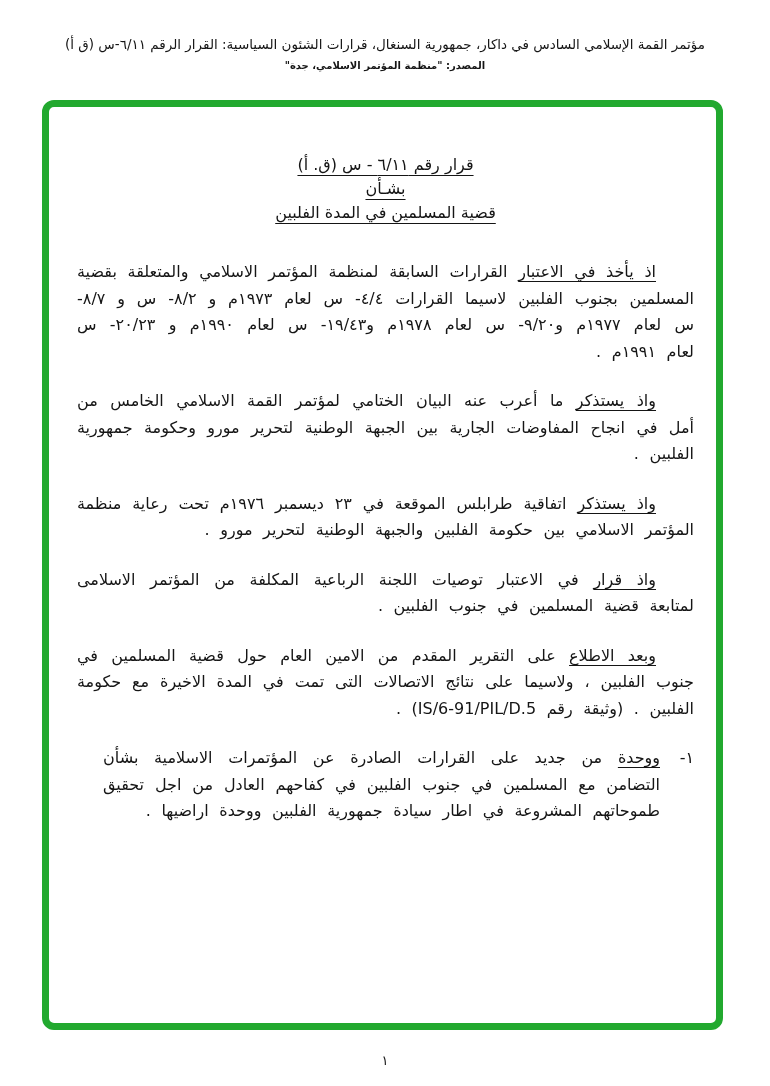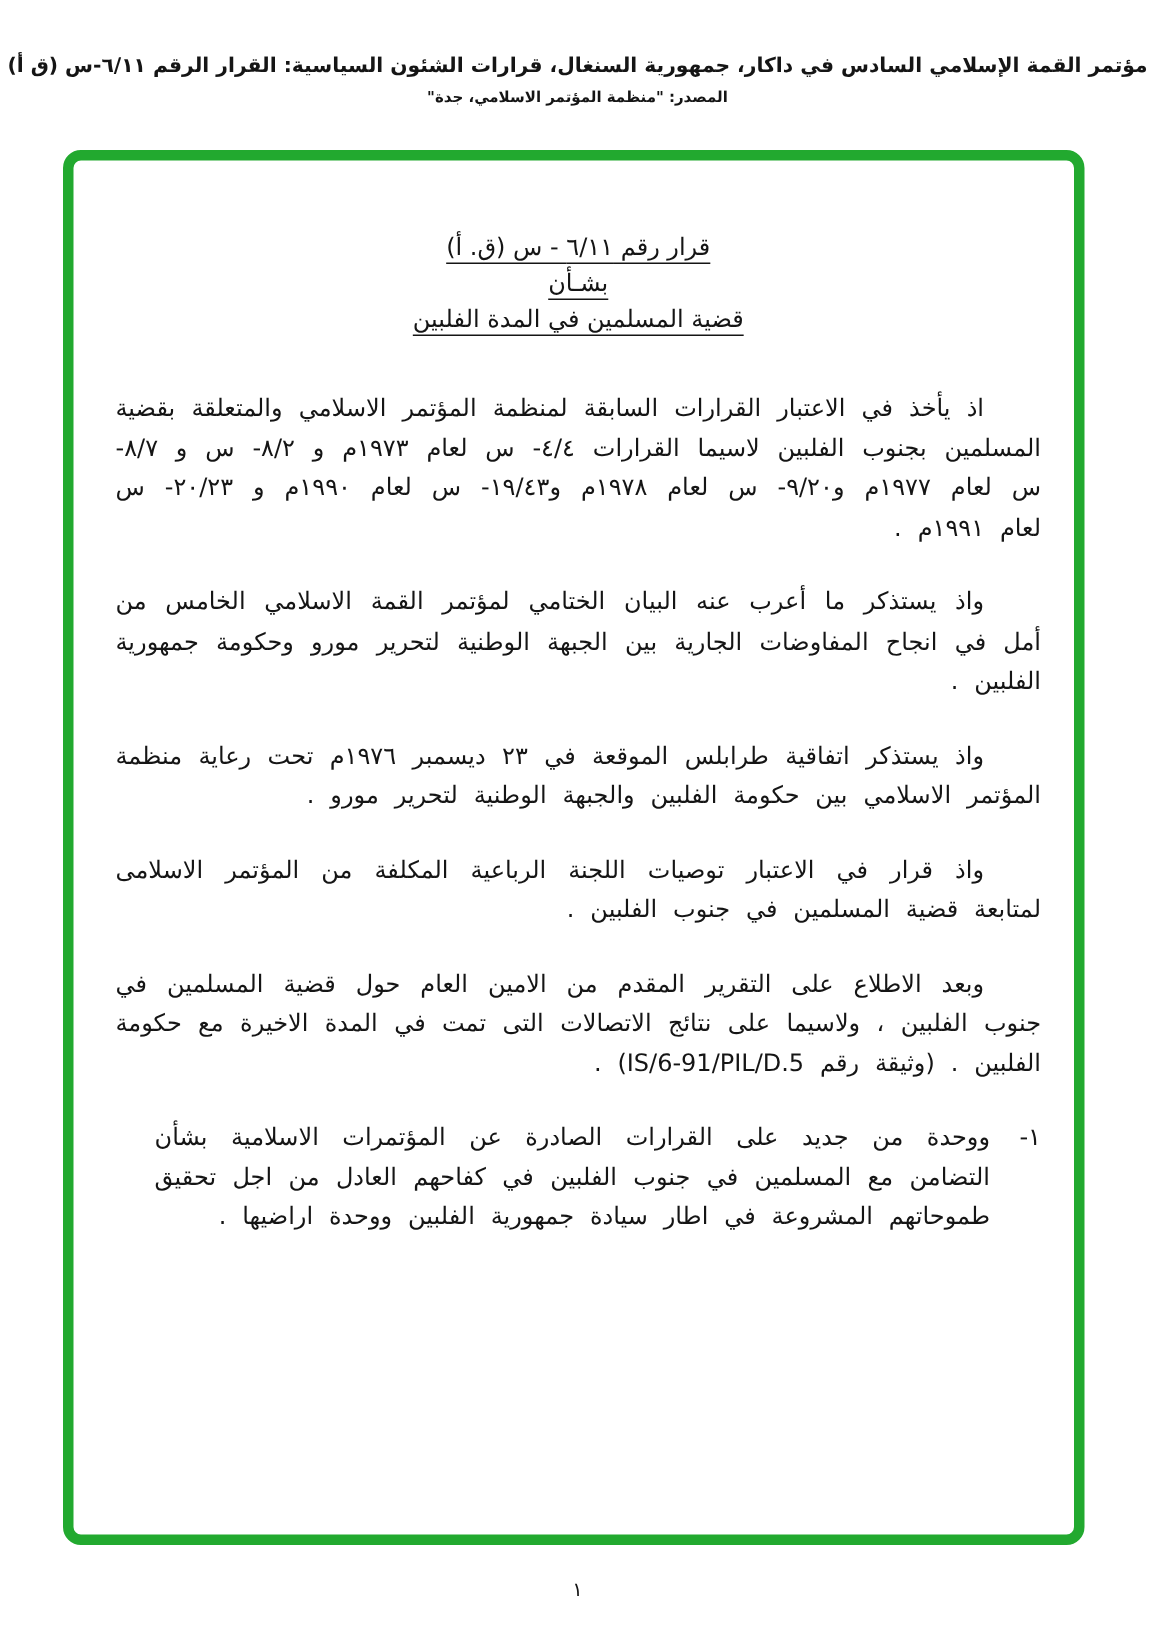--- a/index.html
+++ b/index.html
@@ -10,21 +10,21 @@
     background:#fff;
     font-family:"DejaVu Sans",sans-serif;
     color:var(--ink);
     overflow:hidden;
   }
   
   .doc-header{
     position:absolute;top:36px;left:0;right:0;
     text-align:center;direction:rtl;
   }
-  .header-line1{font-size:13.5px;font-weight:bold;letter-spacing:0;text-align:center;}
+  .header-line1{font-size:13.5px;font-weight:normal;letter-spacing:0;text-align:center;}
   .header-line2{font-size:10px;font-weight:bold;margin-top:8px;}
   
   .border-box{
     position:absolute;left:42px;top:100px;
     width:667px;height:916px;
     border:7px solid var(--green);
     border-radius:12px;
     background:#fff;
   }
   .content{
@@ -40,21 +40,21 @@
     white-space:nowrap;
   }
   
   .para{
     font-size:16px;line-height:26.5px;
     text-align:justify;
     text-indent:38px;
     word-spacing:5.5px;
     margin:0 0 23px 0;
   }
-  .intro{text-underline-offset:4px;}
+  .intro{text-decoration:underline;text-underline-offset:4px;}
   
   .item{display:flex;margin-top:4px;}
   .num{flex:0 0 34px;font-size:16px;line-height:26.5px;}
   .item-text{
     flex:1;font-size:16px;line-height:26.5px;
     text-align:justify;word-spacing:5.5px;
     padding-left:26px;
   }
   
   .page-number{

